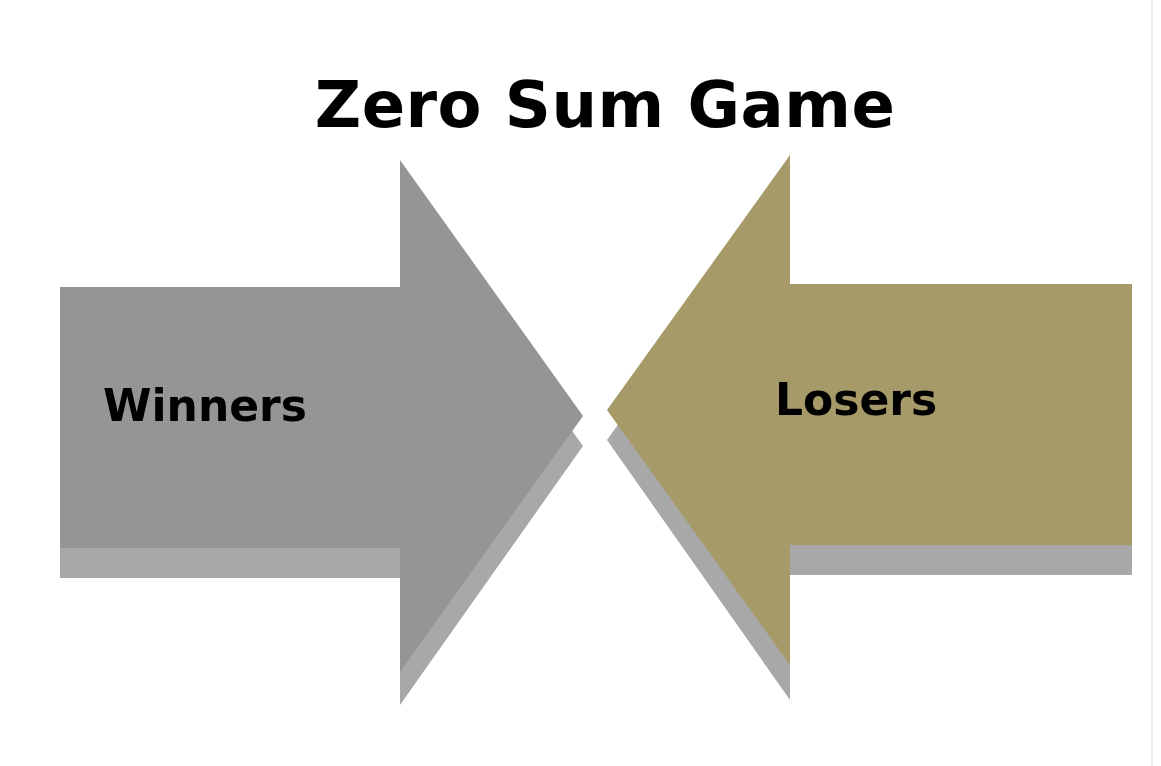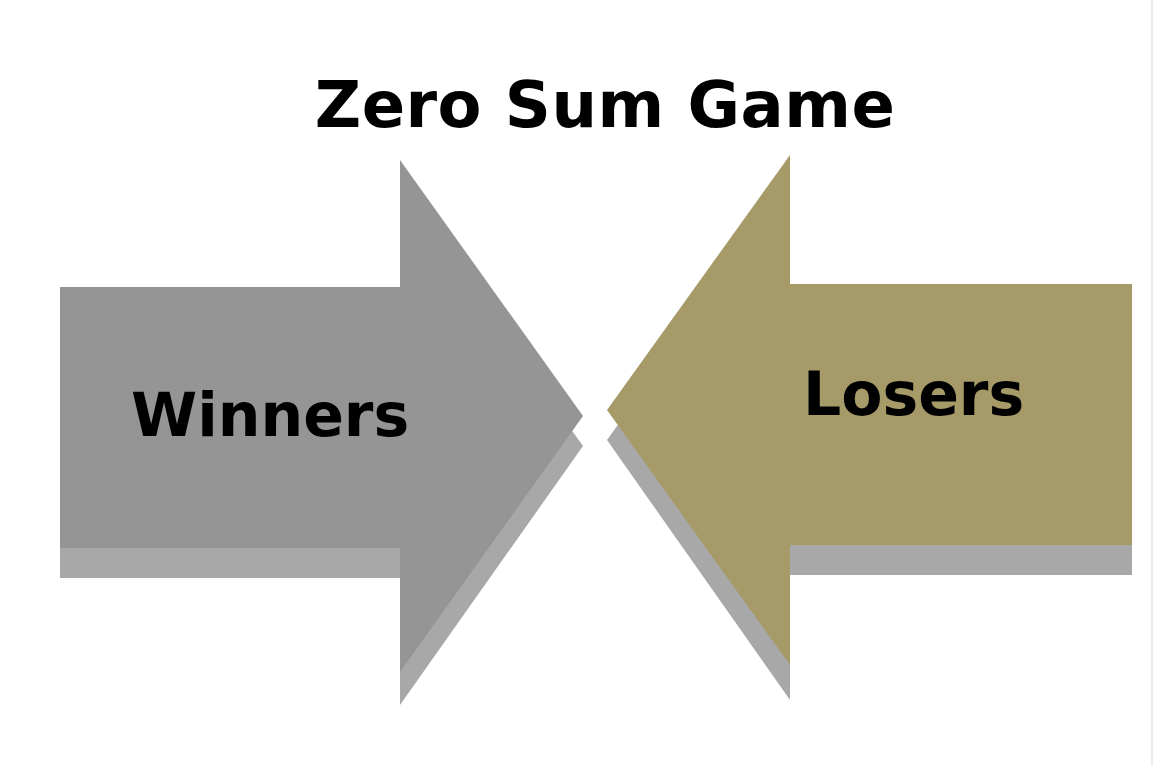--- a/index.html
+++ b/index.html
@@ -1,22 +1,22 @@
 <!DOCTYPE html>
 <html><head>
 <meta charset="utf-8">
 <style>
   html,body{margin:0;padding:0;}
   body{width:1161px;height:766px;background:#ffffff;position:relative;overflow:hidden;font-family:"DejaVu Sans","Liberation Sans",sans-serif;}
   .edge{position:absolute;left:1151px;top:0;width:2px;height:766px;background:#ececec;}
   .title{position:absolute;left:0;width:1210px;top:68px;text-align:center;font-size:64px;font-weight:bold;color:#000;letter-spacing:0.5px;}
   svg.diagram{position:absolute;left:0;top:0;}
-  .label{position:absolute;font-size:60px;font-weight:bold;color:#000;margin-left:28px;}
+  .label{position:absolute;font-size:44px;font-weight:bold;color:#000;}
   .winners{left:103px;top:380px;}
-  .losers{left:775px;top:359px;text-align:center;}
+  .losers{left:775px;top:374px;text-align:center;}
 </style>
 </head>
 <body>
 
 <div class="edge"></div>
 
 <div class="title">Zero Sum Game</div>
 
 <svg class="diagram" width="1161" height="766" viewBox="0 0 1161 766">
 

